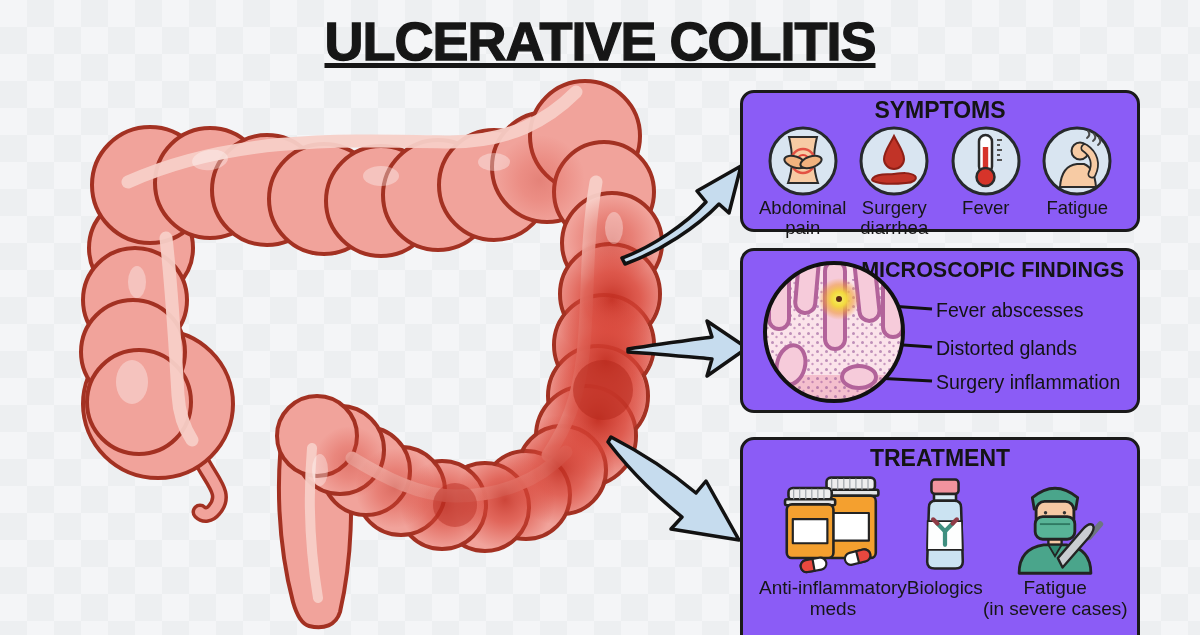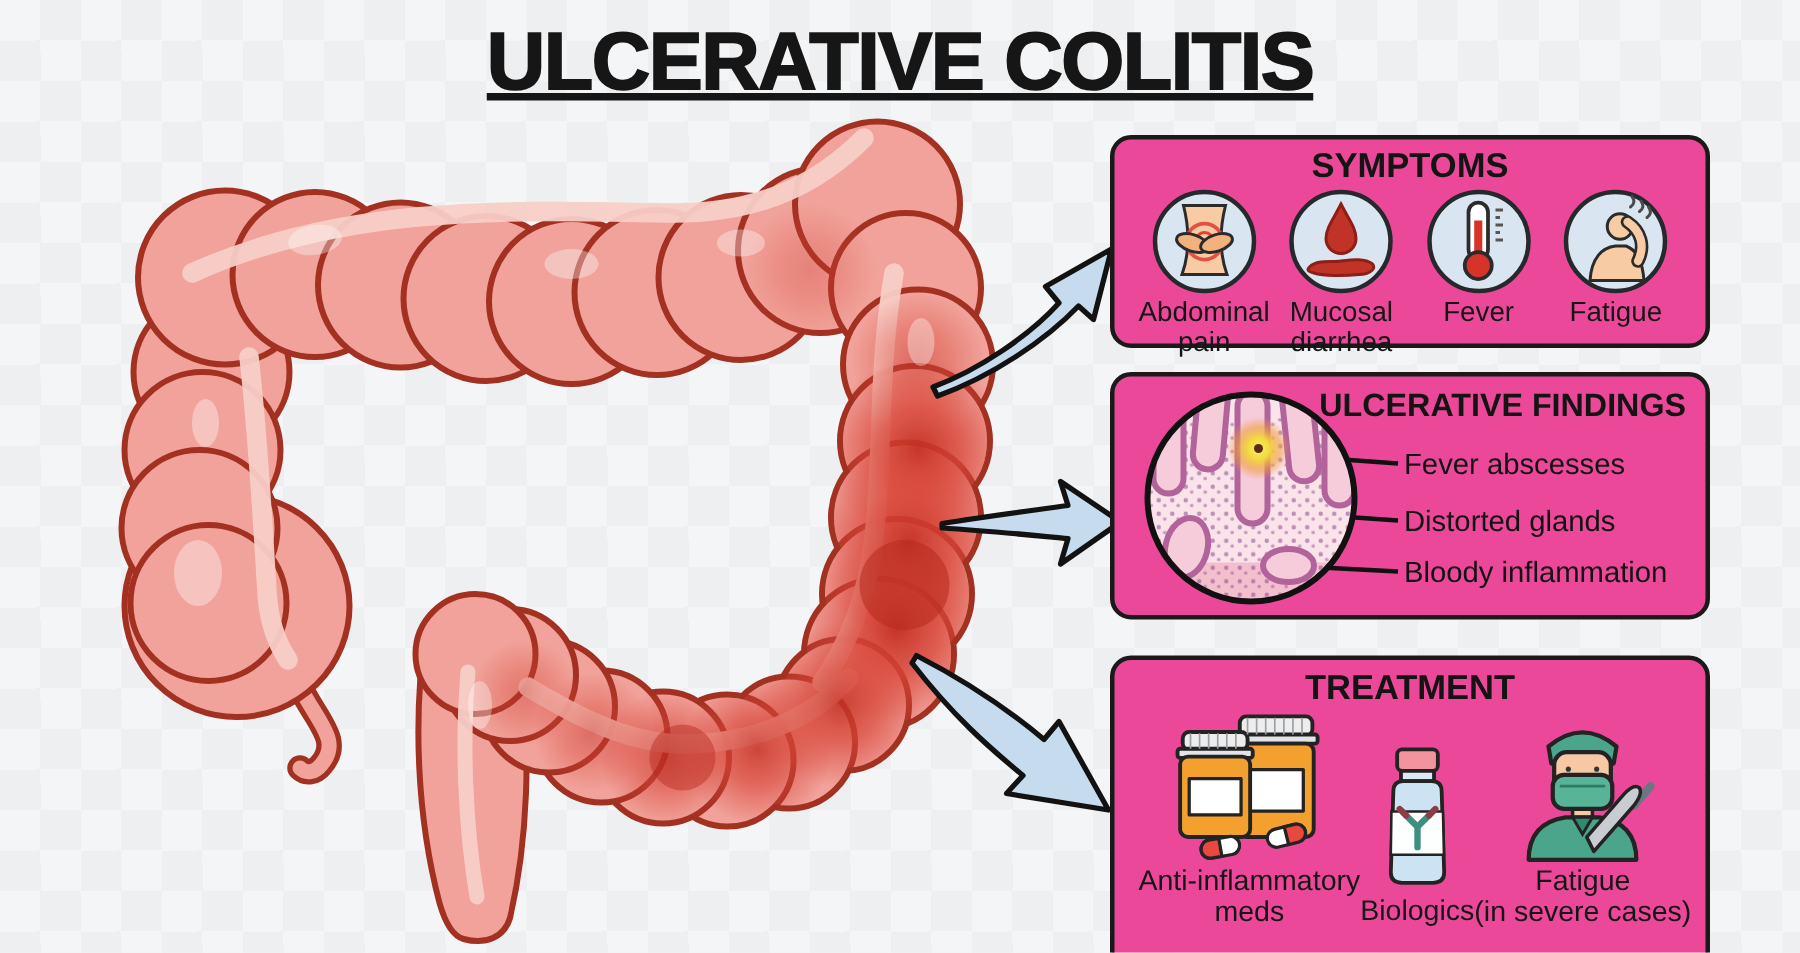--- a/index.html
+++ b/index.html
@@ -12,39 +12,39 @@
   }
   .stage{position:relative;width:1200px;height:635px;}
   .page-title{
     position:absolute;left:0;right:0;top:10px;text-align:center;
     font-size:54px;font-weight:bold;letter-spacing:-1px;color:#161616;text-decoration:underline;
     -webkit-text-stroke:1.3px #161616;
   }
   .bg-art{position:absolute;left:0;top:0;width:1200px;height:635px;}
   .panel{
     position:absolute;left:740px;width:400px;box-sizing:border-box;
-    background:#ec4899;border:3.5px solid #1a1a1a;border-radius:14px;
+    background:#8b5cf6;border:3.5px solid #1a1a1a;border-radius:14px;
   }
   .panel-title{font-weight:bold;color:#141414;text-align:center;}
   
   .panel.symptoms{top:90px;height:142px;padding-top:4px;}
   .symptoms .panel-title{font-size:23px;line-height:26px;}
   .sym-row{display:flex;justify-content:space-between;padding:2px 14px 0 14px;}
   .sym-col{width:92px;display:flex;flex-direction:column;align-items:center;}
   .sym-label{font-size:18.5px;line-height:18px;color:#161616;text-align:center;margin-top:2px;}
   
   .panel.micro{top:248px;height:165px;}
   .micro .panel-title{position:absolute;right:13px;top:7px;font-size:21.5px;}
   .micro-circle{position:absolute;left:18px;top:8px;}
   .micro-lines{position:absolute;left:0;top:0;width:393px;height:158px;}
   .finding-label{position:absolute;left:193px;font-size:19.5px;color:#131313;white-space:nowrap;}
   
   .panel.treatment{top:437px;height:222px;padding-top:5px;}
   .treatment .panel-title{font-size:23px;line-height:26px;}
-  .trt-row{display:flex;justify-content:space-between;padding:2px 20px 0 16px;align-items:flex-end;}
+  .trt-row{display:flex;justify-content:space-between;padding:2px 20px 0 16px;}
   .trt-col{display:flex;flex-direction:column;align-items:center;}
   .trt-icon{height:104px;display:flex;align-items:flex-end;justify-content:center;}
   .trt-label{font-size:19px;line-height:20px;color:#161616;text-align:center;margin-top:1px;white-space:nowrap;}
   .seg{fill:#f1a39b;stroke:#a33122;stroke-width:4;}
   .taenia{fill:none;stroke:#f7cfc7;stroke-width:13;stroke-linecap:round;opacity:.95;}
   .arrow{fill:#c6dcee;stroke:#121212;stroke-width:3.5;stroke-linejoin:round;}
 </style>
 </head>
 <body>
 
@@ -182,21 +182,21 @@
         </svg>
         <div class="sym-label">Abdominal</div>
         <div class="sym-label">pain</div>
       </div>
       <div class="sym-col">
         <svg width="72" height="72" viewBox="0 0 72 72">
           <circle cx="36" cy="36" r="33" fill="#d9e5f1" stroke="#26292c" stroke-width="3"></circle>
           <path d="M36,11 C31,21 26,27 26,34 a10,10 0 0 0 20,0 C46,27 41,21 36,11 Z" fill="#c13327" stroke="#8e1f16" stroke-width="2"></path>
           <path d="M15,53 C20,48 29,50 36,49 C44,48 52,47 57,51 C60,54 55,58 48,58 C38,59 24,59 18,57 C14,56 13,55 15,53 Z" fill="#c13327" stroke="#8e1f16" stroke-width="2"></path>
         </svg>
-        <div class="sym-label">Mucosal</div>
+        <div class="sym-label">Surgery</div>
         <div class="sym-label">diarrhea</div>
       </div>
       <div class="sym-col">
         <svg width="72" height="72" viewBox="0 0 72 72">
           <circle cx="36" cy="36" r="33" fill="#d9e5f1" stroke="#26292c" stroke-width="3"></circle>
           <rect x="29" y="10" width="13" height="38" rx="6.5" fill="#ffffff" stroke="#2b2b2b" stroke-width="2.5"></rect>
           <rect x="32.8" y="22" width="5.4" height="26" fill="#d6342a"></rect>
           <circle cx="35.5" cy="52" r="9" fill="#d6342a" stroke="#2b2b2b" stroke-width="2.5"></circle>
           <g stroke="#555555" stroke-width="2">
             <line x1="47" y1="15" x2="52" y2="15"></line>
@@ -222,21 +222,21 @@
           <path d="M51,49 C56,39 53,29 44,23" stroke="#2b2b2b" stroke-width="9" fill="none" stroke-linecap="round"></path>
           <path d="M51,49 C56,39 53,29 44,23" stroke="#f7cba4" stroke-width="5.5" fill="none" stroke-linecap="round"></path>
         </svg>
         <div class="sym-label">Fatigue</div>
         <div class="sym-label"></div>
       </div>
     </div>
   </div>
 
   <div class="panel micro">
-    <div class="panel-title">ULCERATIVE FINDINGS</div>
+    <div class="panel-title">MICROSCOPIC FINDINGS</div>
     <svg class="micro-lines" viewBox="0 0 393 158">
       <g stroke="#111111" stroke-width="3">
         <line x1="64" y1="49" x2="189" y2="58"></line>
         <line x1="146" y1="93" x2="189" y2="96"></line>
         <line x1="112" y1="126" x2="189" y2="130"></line>
       </g>
     </svg>
     <svg class="micro-circle" width="146" height="146" viewBox="0 0 146 146">
       <defs>
         <clipPath id="histClip">
@@ -266,21 +266,21 @@
           <ellipse cx="30" cy="106" rx="14" ry="20" transform="rotate(14 30 106)"></ellipse>
           <ellipse cx="98" cy="118" rx="17" ry="11"></ellipse>
         </g>
         <circle cx="78" cy="40" r="21" fill="url(#abscessGrad)"></circle>
         <circle cx="78" cy="40" r="3" fill="#5d2b12"></circle>
       </g>
       <circle cx="73" cy="73" r="69" fill="none" stroke="#111111" stroke-width="4"></circle>
     </svg>
     <div class="finding-label" style="top:48px">Fever abscesses</div>
     <div class="finding-label" style="top:86px">Distorted glands</div>
-    <div class="finding-label" style="top:120px">Bloody inflammation</div>
+    <div class="finding-label" style="top:120px">Surgery inflammation</div>
   </div>
 
   <div class="panel treatment">
     <div class="panel-title">TREATMENT</div>
     <div class="trt-row">
       <div class="trt-col" style="width:172px">
         <div class="trt-icon">
           <svg width="120" height="102" viewBox="0 0 135 118">
             <g stroke="#232323" stroke-width="3" stroke-linejoin="round">
               <rect x="60" y="3" width="56" height="15" rx="5" fill="#ededee"></rect>

